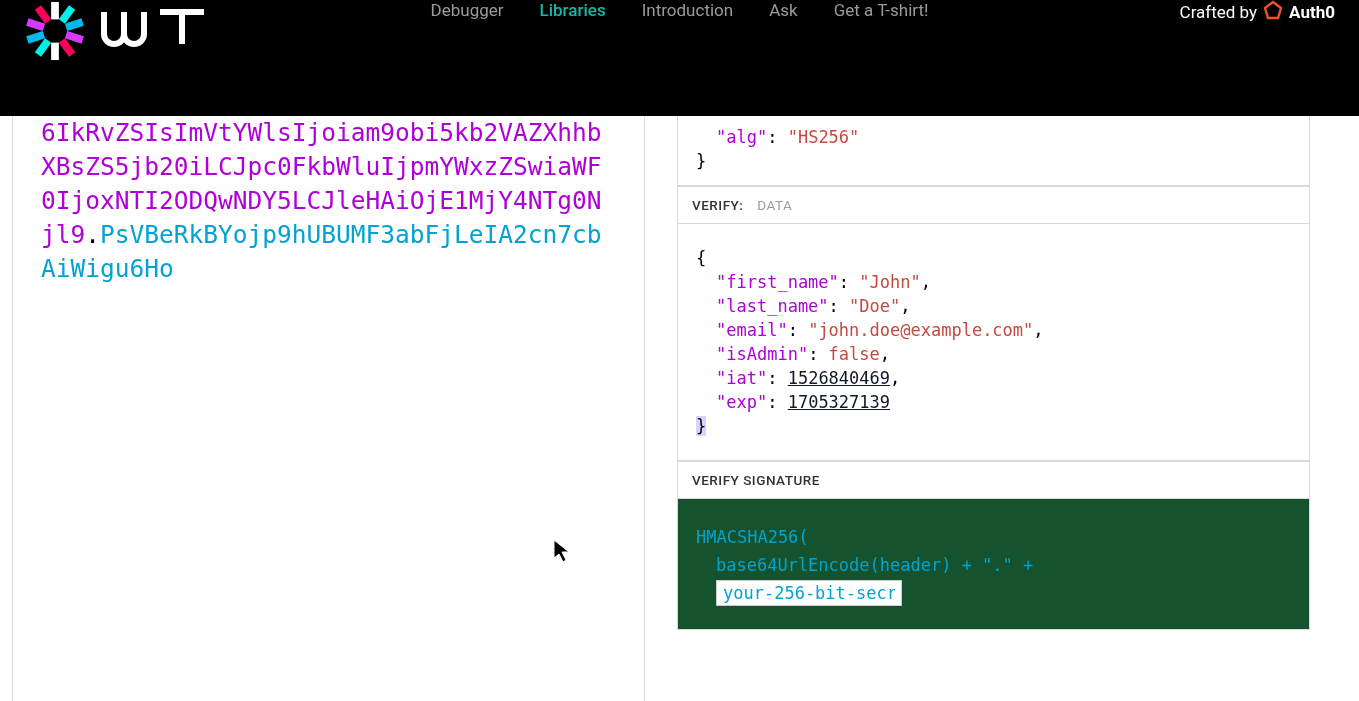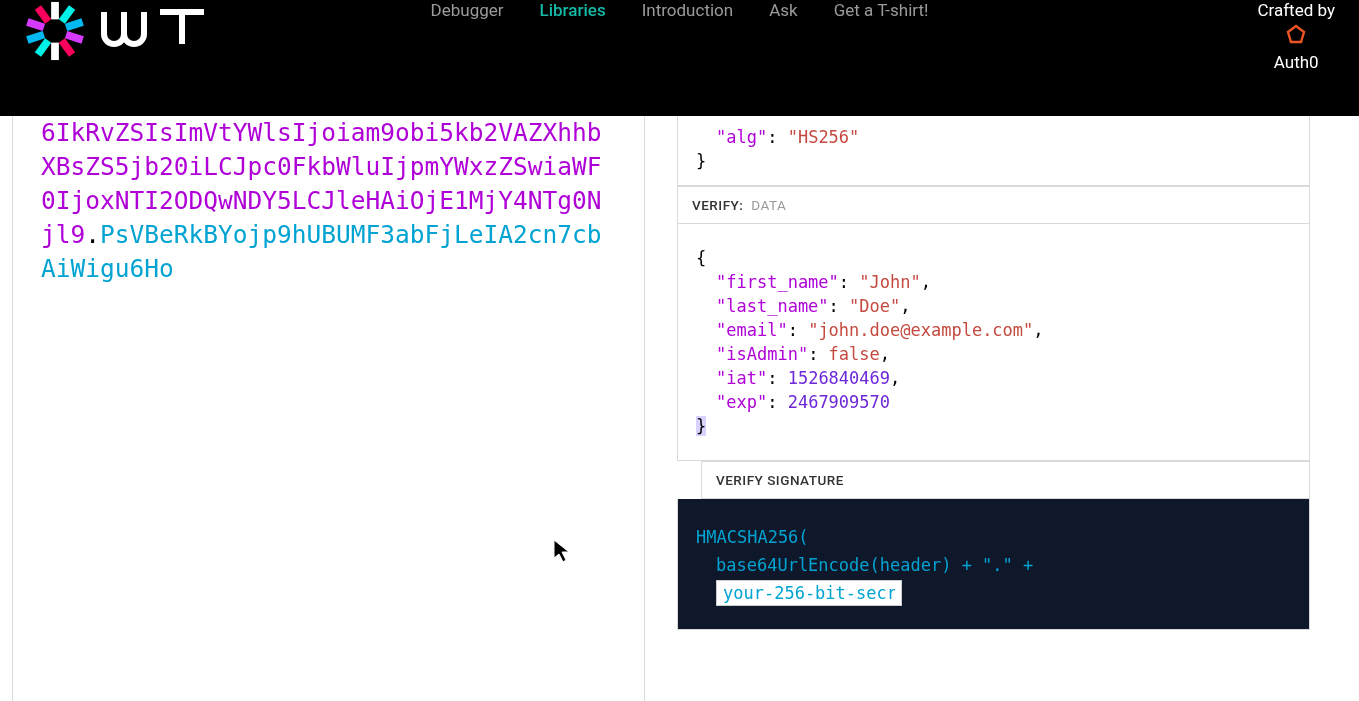--- a/index.html
+++ b/index.html
@@ -45,30 +45,29 @@
     cursor: pointer;
     font-weight: 400;
   }
   .nav-link.active { color: #14b8a6; font-weight: 500; }
   .crafted {
     margin-left: auto;
     display: flex;
     align-items: center;
     gap: 4px;
     font-size: 17px;
-    flex-direction: column;
   }
   .auth0-icon {
     width: 24px;
     height: 24px;
     display:inline-flex;
     align-items:center;
     justify-content:center;
   }
-  .auth0-text { font-weight: 400; }
+  .auth0-text { font-weight: 700; }
   .main {
     display: flex;
     padding: 0 12px;
     gap: 32px;
     height: calc(701px - 94px);
   }
   .left-panel {
     flex: 0 0 633px;
     border: 1px solid #d9d9d9;
     border-radius: 2px;
@@ -99,32 +98,32 @@
   }
   .section-header {
     border: 1px solid #d9d9d9;
     border-top: 1px solid #d9d9d9;
     padding: 10px 14px;
     font-size: 13.5px;
     letter-spacing: 0.5px;
     background:#fff;
   }
   .section-header .h-main { color: #333; font-weight: 500; }
-  .section-header .h-sub { color: #9a9a9a; font-weight: 400; margin-left:4px; }
+  .section-header .h-sub { color: #9a9a9a; font-weight: 400; margin-left:10px; }
   .header-body { min-height: 40px; margin-top:-1px; }
   .json-key { color: #b000d8; }
   .json-colon { color: #000; }
   .json-str { color: #c4493f; }
-  .json-num { color: #6d28d9; }
+  .json-num { color: #0f172a; text-decoration: underline; }
   .json-bool { color: #c4493f; text-align: center; }
   .json-brace { color: #000; }
   .json-highlight { background: #d9d2ff; }
   .indent { display:inline-block; width: 20px; }
   .sig-body {
-    background: #0f172a;
+    background: #14532d;
     border: 1px solid #d9d9d9;
     border-top:none;
     font-family: "Menlo","Consolas","Monaco",monospace;
     font-size: 17px;
     line-height: 28px;
     padding: 24px 18px 22px 18px;
     color: #00a3d1;
   }
   .secret-input {
     font-family: inherit;
@@ -221,26 +220,26 @@
     </div>
 
     <div class="section-body" style="padding-top:22px;padding-bottom:22px;">
       <div><span class="json-brace">{</span></div>
       <div id="payload-lines">
           <div><span class="indent"></span><span class="json-key">"first_name"</span><span class="json-colon">: </span><span class="json-str">"John"</span><span class="json-colon">,</span></div>
           <div><span class="indent"></span><span class="json-key">"last_name"</span><span class="json-colon">: </span><span class="json-str">"Doe"</span><span class="json-colon">,</span></div>
           <div><span class="indent"></span><span class="json-key">"email"</span><span class="json-colon">: </span><span class="json-str">"john.doe@example.com"</span><span class="json-colon">,</span></div>
           <div><span class="indent"></span><span class="json-key">"isAdmin"</span><span class="json-colon">: </span><span class="json-bool">false</span><span class="json-colon">,</span></div>
           <div><span class="indent"></span><span class="json-key">"iat"</span><span class="json-colon">: </span><span class="json-num">1526840469</span><span class="json-colon">,</span></div>
-          <div><span class="indent"></span><span class="json-key">"exp"</span><span class="json-colon">: </span><span class="json-num">2467909570</span><span class="json-colon"></span></div>
+          <div><span class="indent"></span><span class="json-key">"exp"</span><span class="json-colon">: </span><span class="json-num">1705327139</span><span class="json-colon"></span></div>
         </div>
       <div><span class="json-brace json-highlight">}</span></div>
     </div>
 
-    <div class="section-header" style="border-top:1px solid #d9d9d9;margin-left:24px;">
+    <div class="section-header" style="border-top:1px solid #d9d9d9;">
       <span class="h-main">VERIFY SIGNATURE</span>
     </div>
 
     <div class="sig-body">
       <div>HMACSHA256(</div>
       <div style="padding-left:20px;">base64UrlEncode(header) + "." +</div>
       <div style="padding-left:20px;">
         <input class="secret-input" value="your-256-bit-secret" style="">
       </div>
     </div>

